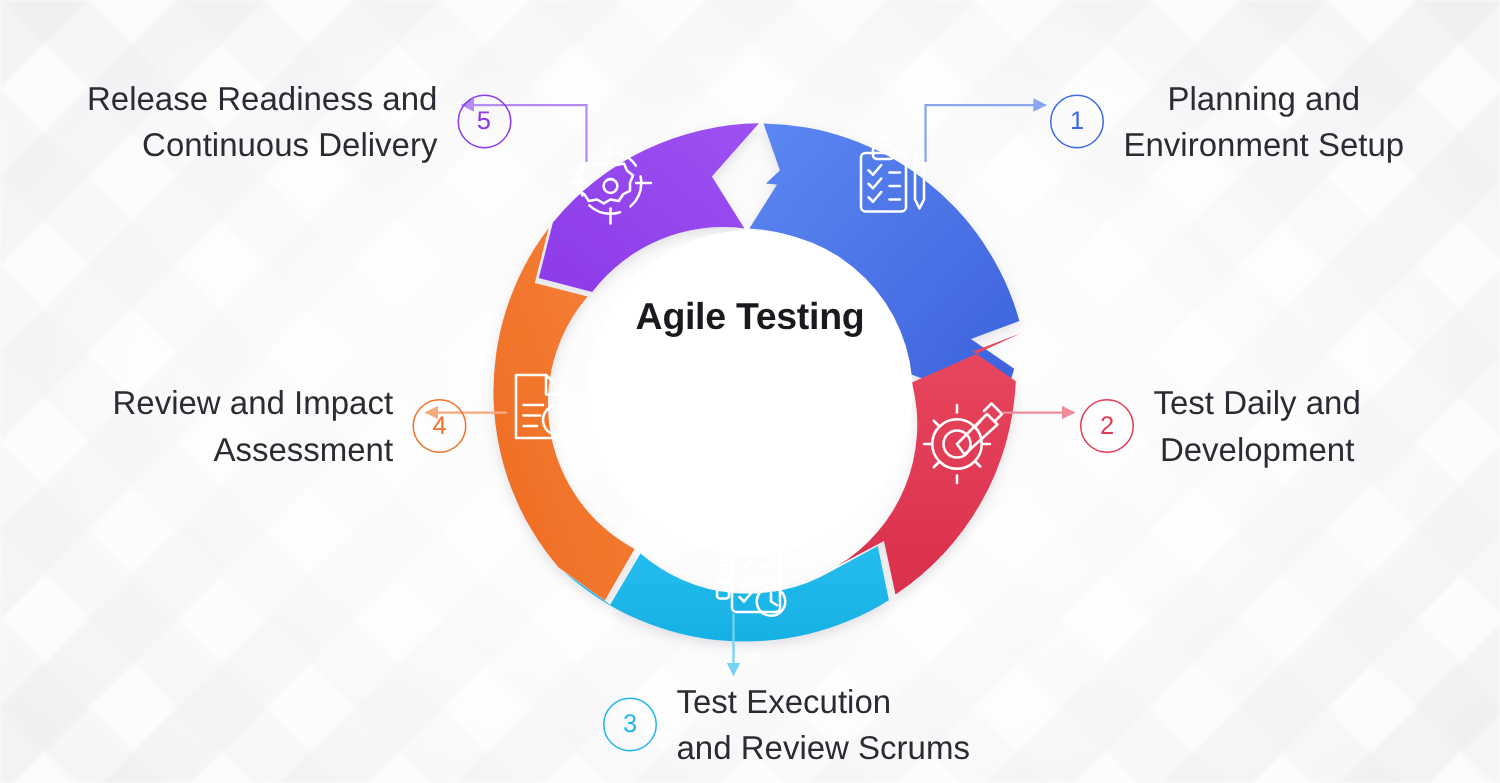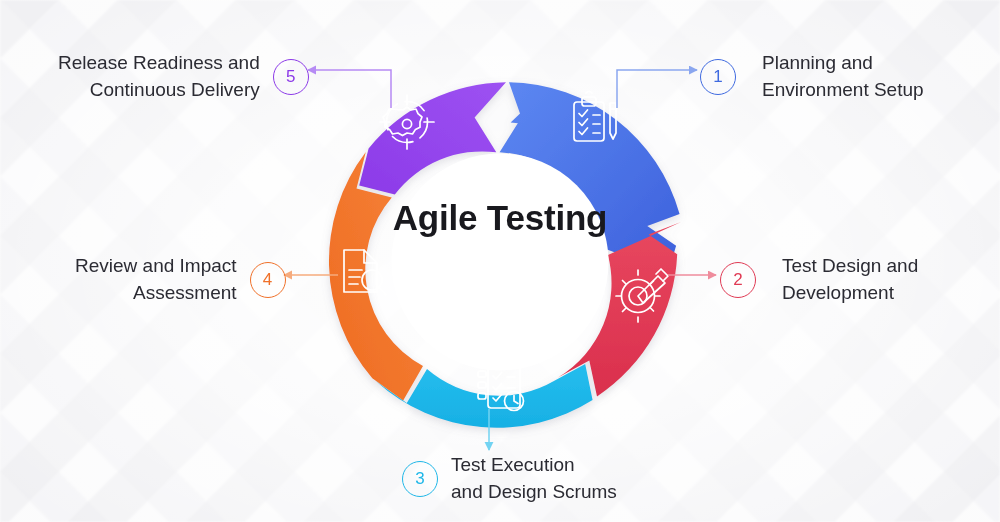--- a/index.html
+++ b/index.html
@@ -22,44 +22,44 @@
     position:absolute;inset:0;
     background:radial-gradient(ellipse 62% 70% at 50% 50%, rgba(255,255,255,.96) 0%, rgba(255,255,255,.80) 45%, rgba(255,255,255,.30) 100%);
   }
   #stage{position:absolute;inset:0;}
   svg.layer{position:absolute;left:0;top:0;width:1000px;height:522px;overflow:visible;}
 
   .center-title{
     position:absolute;
     left:370px;top:195px;width:260px;
     text-align:center;
-    font-size:35px;line-height:1.30;
+    font-size:25px;line-height:1.30;
     font-weight:bold;
     color:#19191e;
     letter-spacing:-0.2px;
   }
 
   .label{
     position:absolute;
     display:flex;align-items:center;gap:13px;
   }
   .label .num{
     flex:0 0 auto;
     width:34px;height:34px;border-radius:50%;
     border:1.6px solid currentColor;
     display:flex;align-items:center;justify-content:center;
     font-size:17px;
     background:transparent;
   }
   .label .txt{
-    font-size:19px;line-height:1.42;
+    font-size:22px;line-height:1.42;
     color:#2b2b33;
     white-space:pre-line;
   }
-  .label.right .txt{text-align:left;margin-left:13px;}
+  .label.right .txt{text-align:center;}
   .label.left{flex-direction:row;}
   .label.left .txt{text-align:right;}
   .label.center-b{flex-direction:row;}
 
   #label-1{left:700px;top:50px;color:#3f6ae0;}
   #label-2{left:720px;top:253px;color:#e03a54;}
   #label-3{left:402px;top:452px;color:#20b7e8;}
   #label-4{left:75px;top:253px;color:#f0712a;}
   #label-5{left:58px;top:50px;color:#8c3ae8;}
 </style>
@@ -259,28 +259,28 @@
   </div>
 
   <div class="label right" id="label-1">
     <div class="num">1</div>
     <div class="txt">Planning and
 Environment Setup</div>
   </div>
 
   <div class="label right" id="label-2">
     <div class="num">2</div>
-    <div class="txt">Test Design and
+    <div class="txt">Test Daily and
 Development</div>
   </div>
 
   <div class="label center-b" id="label-3">
     <div class="num">3</div>
     <div class="txt">Test Execution
-and Design Scrums</div>
+and Review Scrums</div>
   </div>
 
   <div class="label left" id="label-4">
     <div class="txt">Review and Impact
 Assessment</div>
     <div class="num">4</div>
   </div>
 
   <div class="label left" id="label-5">
     <div class="txt">Release Readiness and

